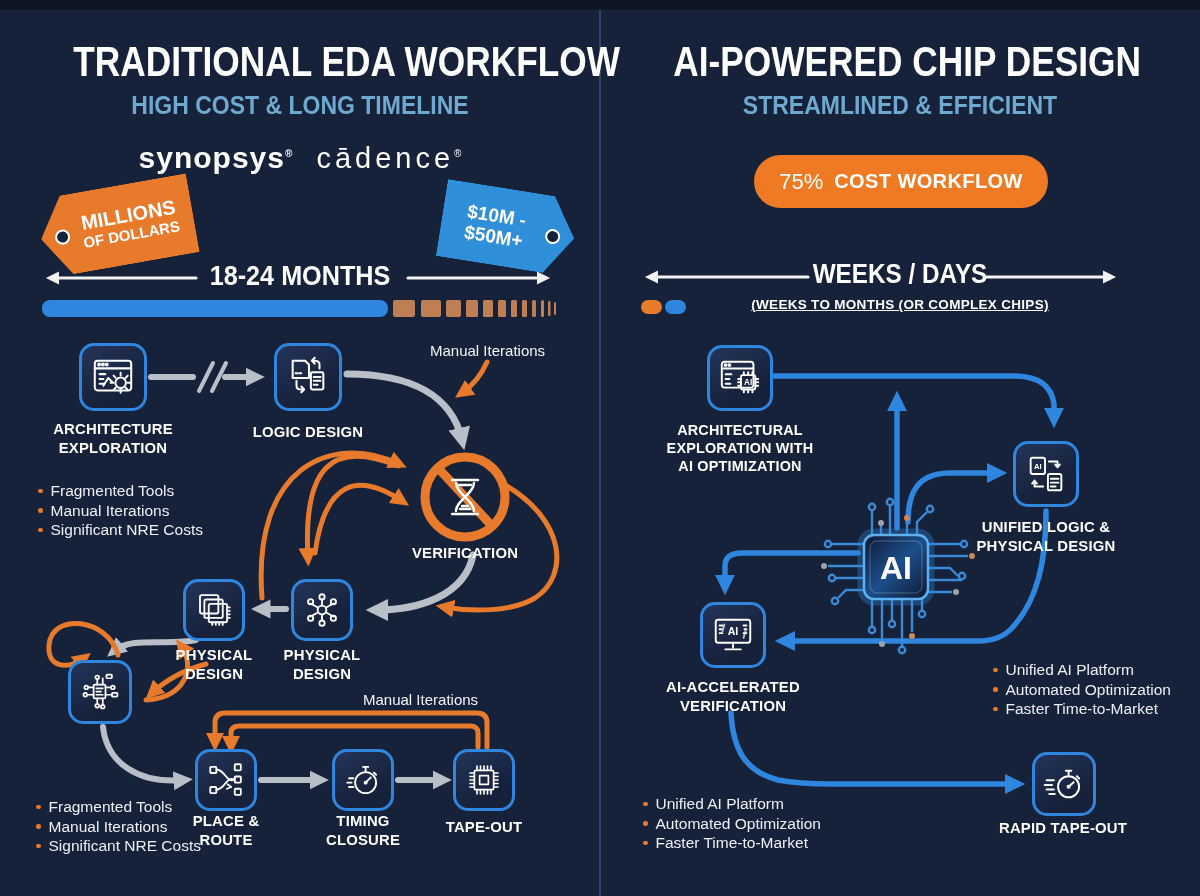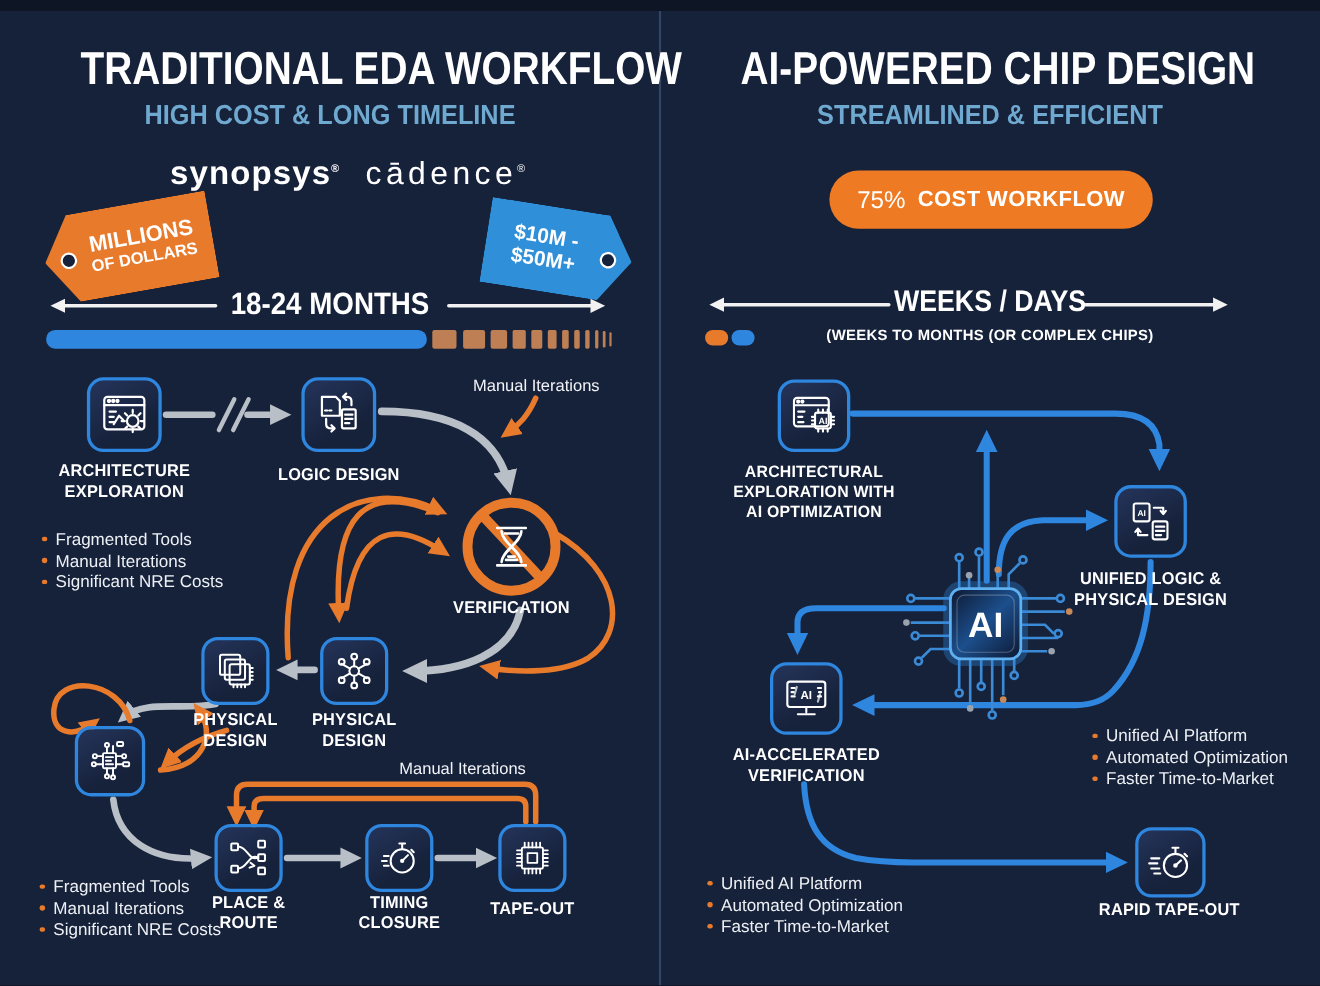--- a/index.html
+++ b/index.html
@@ -6,21 +6,21 @@
   .stage{position:relative;width:1200px;height:896px;background:#16213a;overflow:hidden;
          font-family:"Liberation Sans",sans-serif;color:#fff;}
   .stage::before{content:"";position:absolute;left:0;top:0;right:0;height:10px;background:#0e1626;z-index:5;}
   .divider{position:absolute;left:599px;top:0;width:2px;height:896px;background:#3e5273;opacity:.75;}
 
   .title{position:absolute;text-align:center;font-weight:800;font-size:42px;letter-spacing:0;
          transform:scaleX(.84);transform-origin:center;white-space:nowrap;}
   .subtitle{position:absolute;text-align:center;font-weight:700;font-size:25px;color:#6fa9cf;
          transform:scaleX(.92);transform-origin:center;white-space:nowrap;}
 
-  .logos{position:absolute;left:66px;top:141px;width:500px;display:flex;justify-content:center;
+  .logos{position:absolute;left:50px;top:141px;width:500px;display:flex;justify-content:center;
          align-items:baseline;gap:24px;}
   .syn{font-size:30px;font-weight:700;letter-spacing:1px;}
   .cad{font-size:29px;font-weight:500;letter-spacing:4px;}
   .rmark{font-size:10px;vertical-align:super;letter-spacing:0;}
 
   .tag{position:absolute;display:flex;align-items:center;}
   .tag-orange{left:40px;top:186px;width:154px;height:80px;background:#e87a2c;transform:rotate(-10deg);
       clip-path:polygon(26px 0,100% 0,100% 100%,26px 100%,0 50%);}
   .tag-blue{left:441px;top:189px;width:134px;height:78px;background:#2f8fd8;transform:rotate(9deg);
       clip-path:polygon(0 0,calc(100% - 26px) 0,100% 50%,calc(100% - 26px) 100%,0 100%);}
@@ -363,21 +363,21 @@
 
   <div class="title" style="left:630px;top:38px;width:540px;">AI-POWERED CHIP DESIGN</div>
   <div class="subtitle" style="left:630px;top:91px;width:540px;">STREAMLINED &amp; EFFICIENT</div>
 
   <div class="badge">
     <span class="pct">75%</span>
     <span class="blabel">COST WORKFLOW</span>
   </div>
 
   <div class="tl-label" style="left:790px;top:259px;width:220px;font-size:27px;">WEEKS / DAYS</div>
-  <div class="tl-note" style="left:680px;top:297px;width:440px;">(WEEKS TO MONTHS (OR COMPLEX CHIPS)</div>
+  <div class="tl-note" style="left:680px;top:297px;width:440px;text-decoration:underline;">(WEEKS TO MONTHS (OR COMPLEX CHIPS)</div>
 
   <div class="ibox b66" style="left:707px;top:345px;">
     <svg width="46" height="46" viewBox="0 0 48 48" stroke="#fff" stroke-width="2" fill="none" stroke-linecap="round" stroke-linejoin="round">
       <rect x="5" y="7" width="33" height="27" rx="3"></rect>
       <path d="M5 14 H38"></path>
       <circle cx="9" cy="10.5" r="1" fill="#fff"></circle>
         <circle cx="13" cy="10.5" r="1" fill="#fff"></circle>
       <path d="M9 20 h6 M9 25 h4 M9 30 h5"></path>
       <rect x="25" y="21" width="15" height="15" rx="2"></rect>
       <path d="M28 21 v-3 M32.5 21 v-3 M37 21 v-3 M28 36 v3 M32.5 36 v3 M37 36 v3 M25 25 h-3 M25 28.5 h-3 M25 32 h-3 M40 25 h3 M40 28.5 h3 M40 32 h3"></path>

